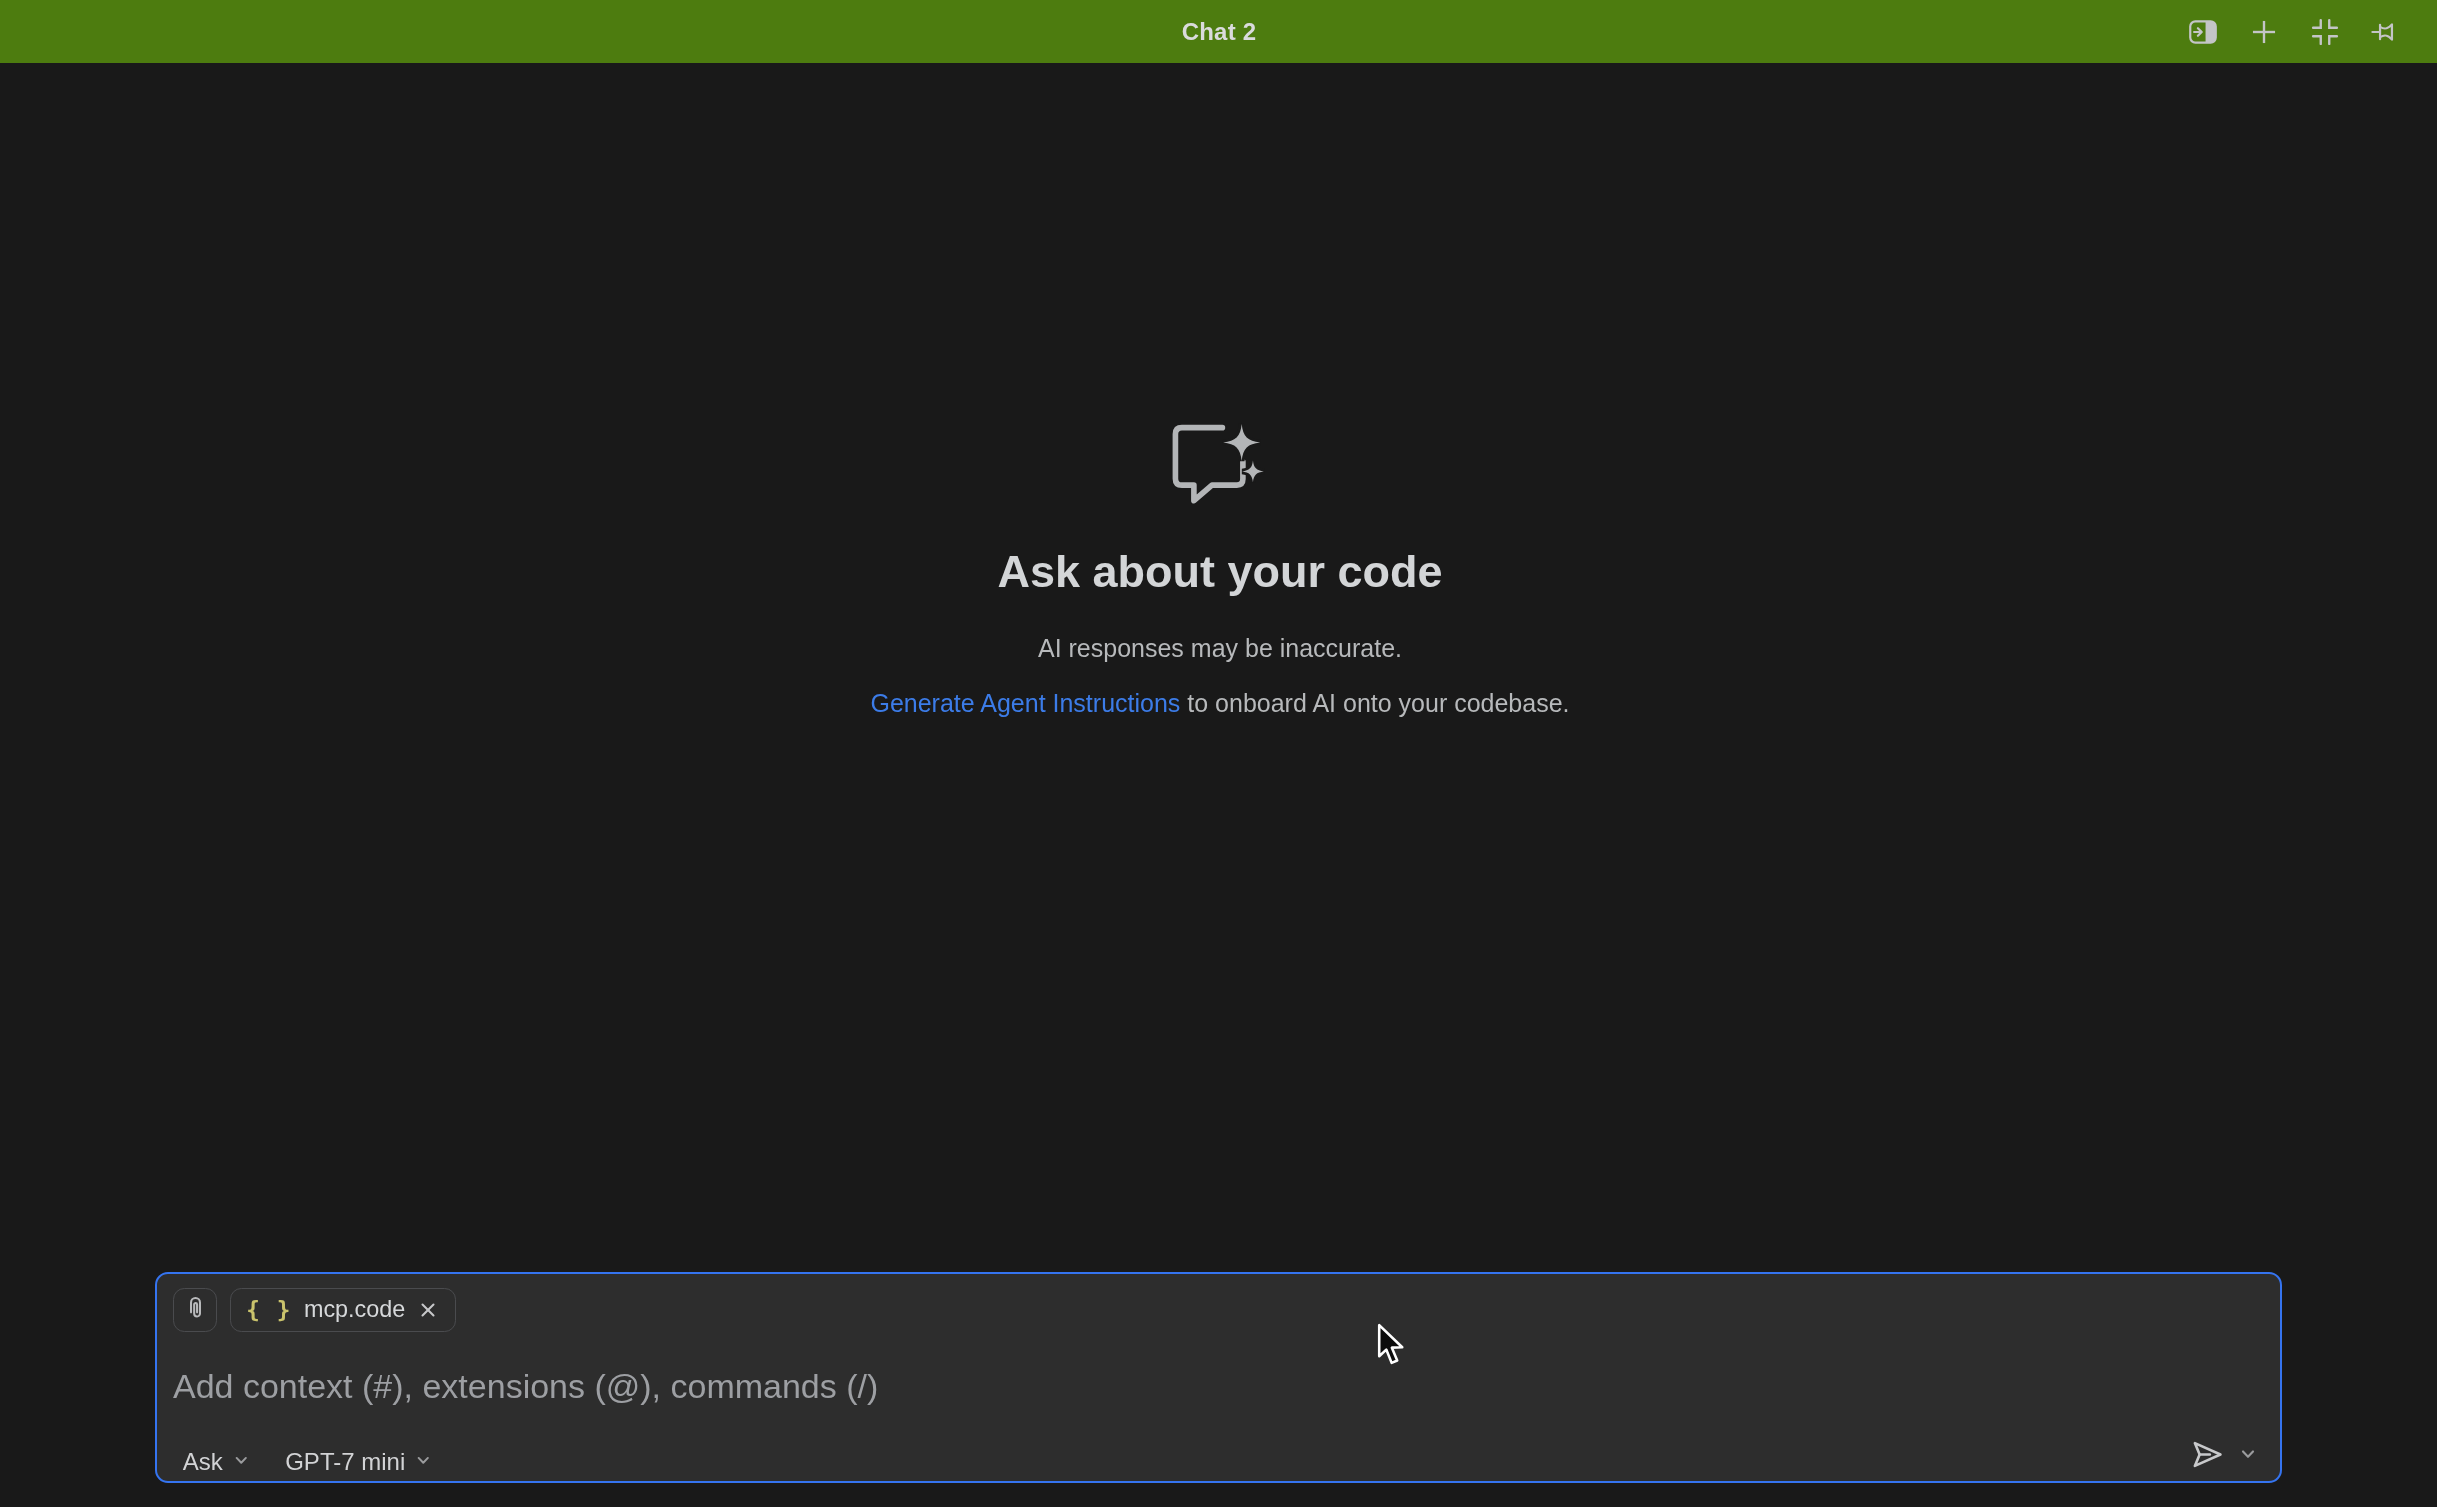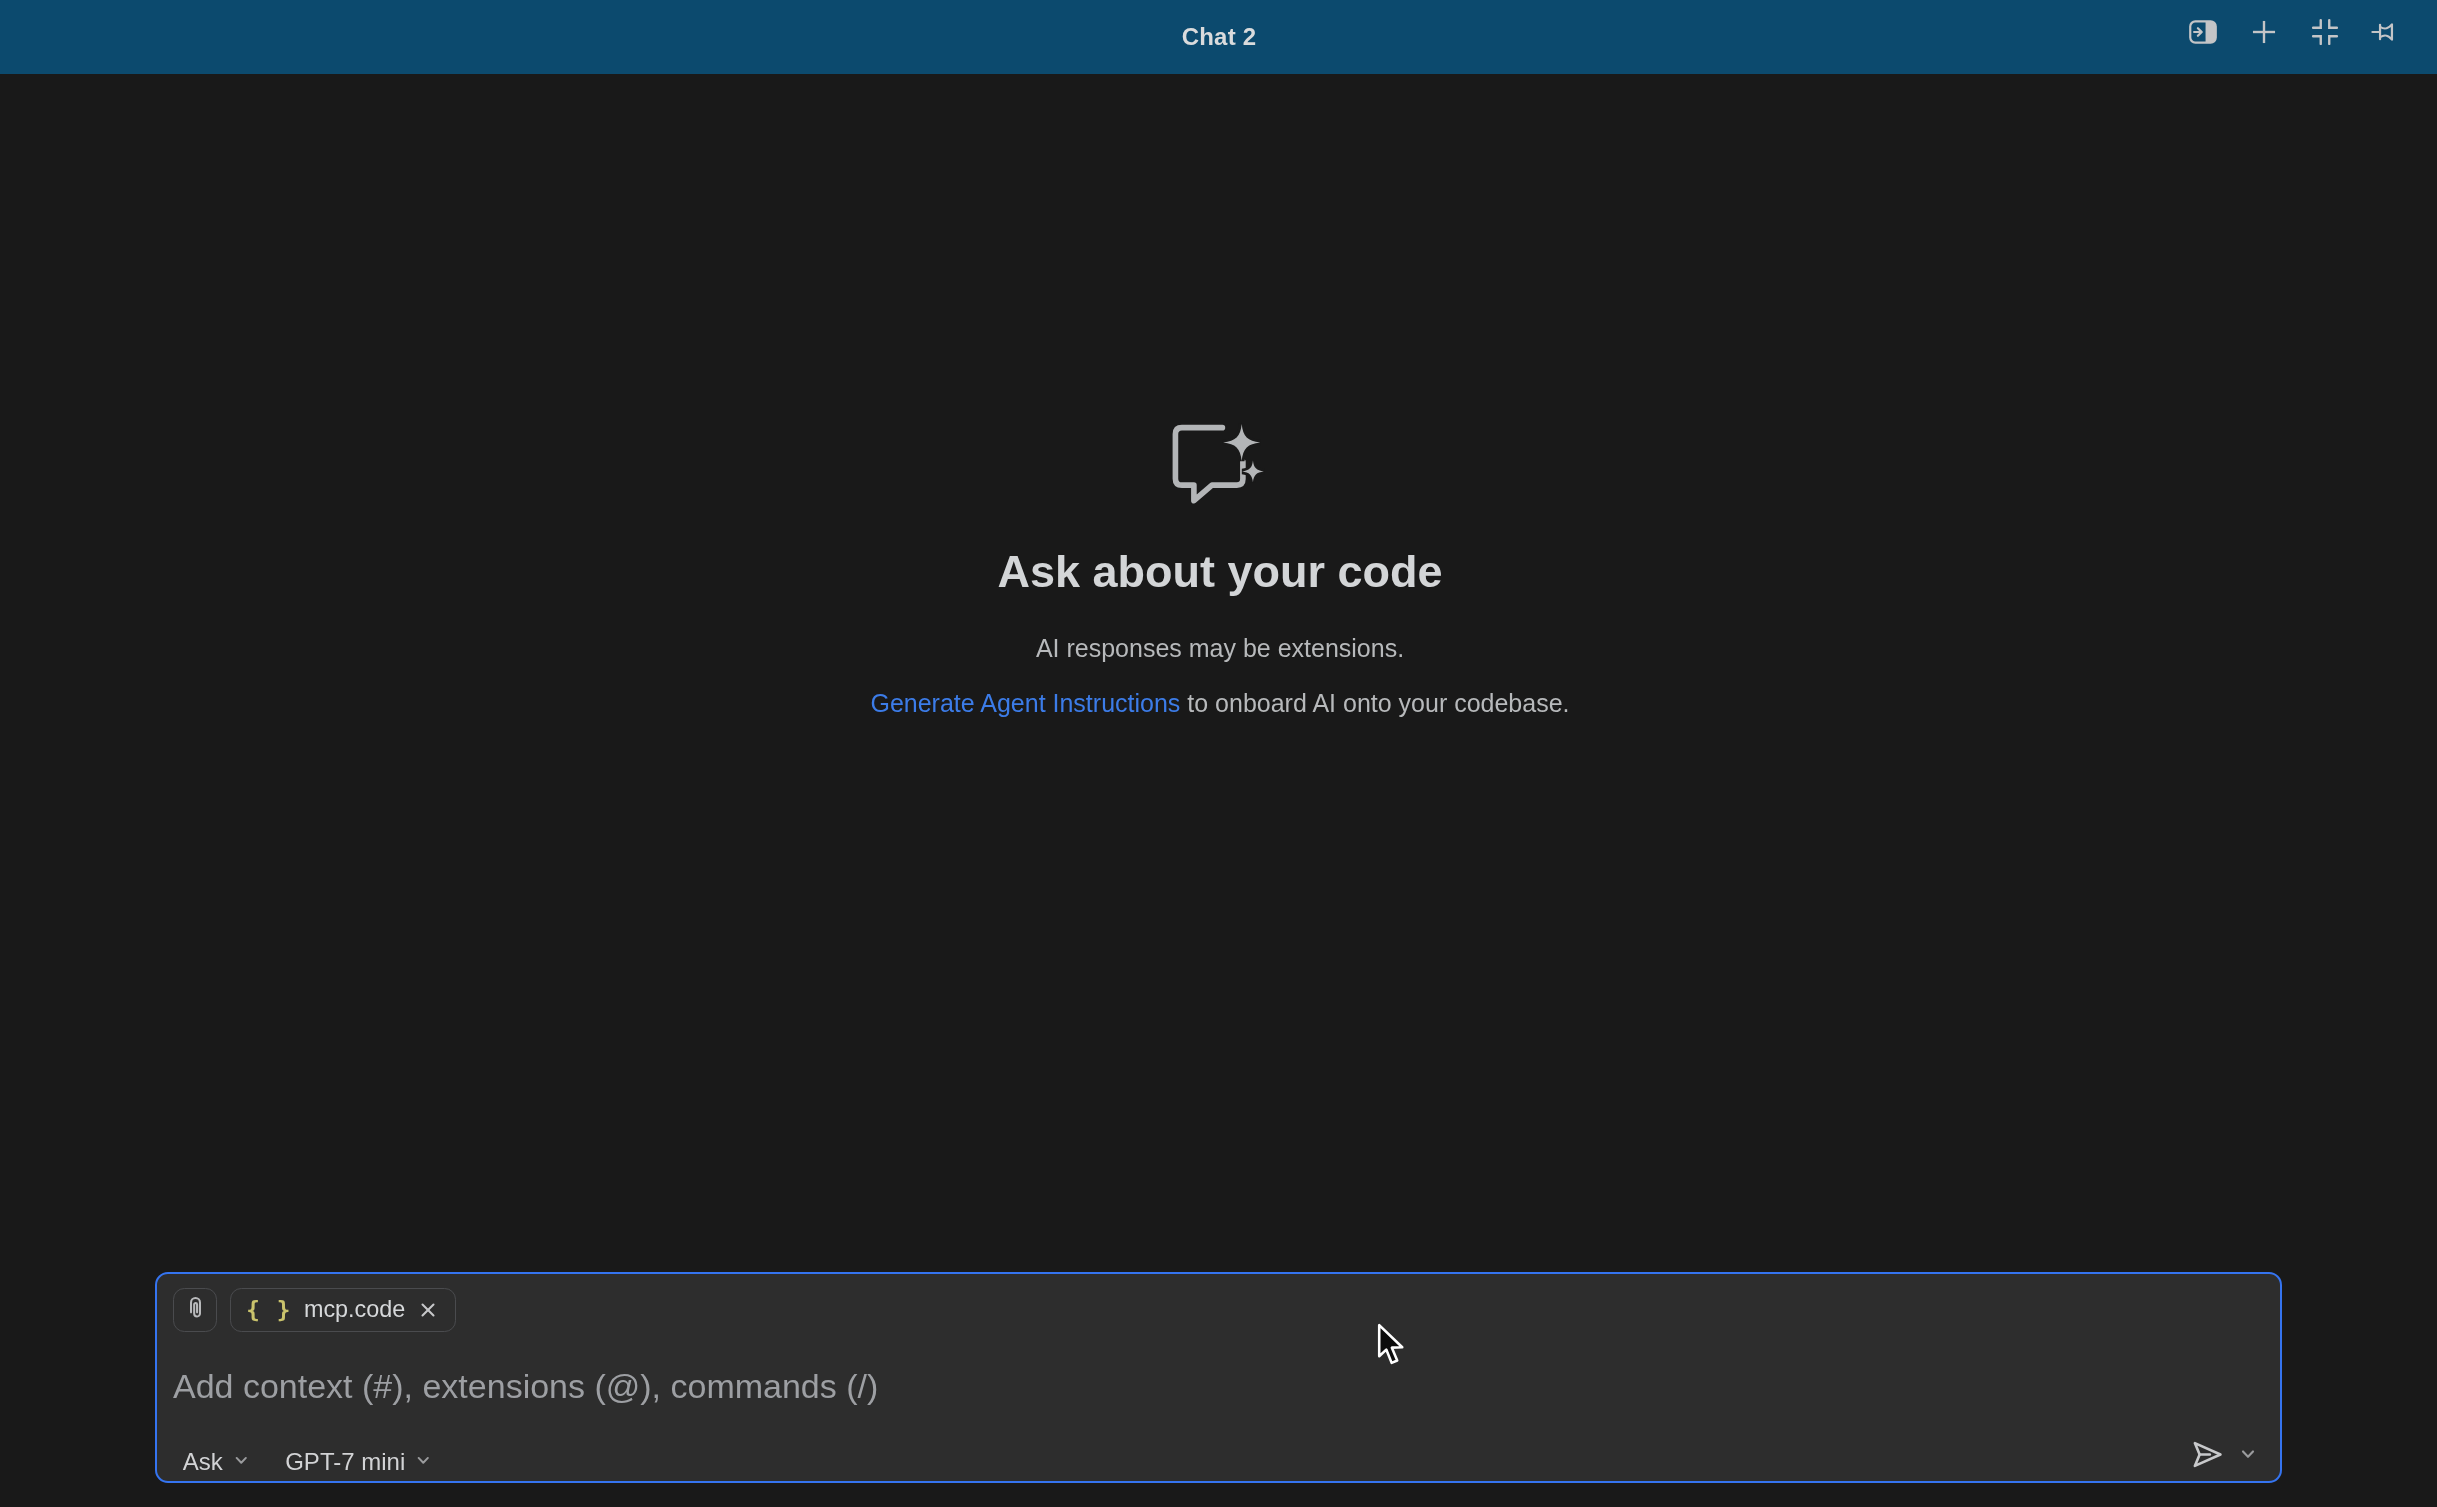--- a/index.html
+++ b/index.html
@@ -1,22 +1,22 @@
 <!DOCTYPE html>
 <html style="font-size:13px"><head>
 <meta charset="utf-8">
 <style>
   * { margin:0; padding:0; box-sizing:border-box; }
   html,body { width:2438px; height:1508px; background:#191919; overflow:hidden;
               font-family:"Liberation Sans", sans-serif; }
   .page { position:relative; width:2438px; height:1508px; background:#191919; }
 
   
-  .titlebar { position:absolute; left:0; top:0; width:2438px; height:74px;
-              background:#0c4a6e; display:flex; align-items:center; justify-content:center; }
+  .titlebar { position:absolute; left:0; top:0; width:2438px; height:63px;
+              background:#4d7c0f; display:flex; align-items:center; justify-content:center; }
   .titlebar-title { font-size:24px; font-weight:600; color:#dadbdc; letter-spacing:0.2px; }
   .titlebar-actions { position:absolute; right:35px; top:0; height:63px;
                       display:flex; align-items:center; gap:26px; }
   .icon-btn { width:35px; height:35px; background:transparent; border:none; cursor:pointer;
               display:flex; align-items:center; justify-content:center; padding:0; }
   .icon-btn svg { display:block; }
 
   
   .empty-state { position:absolute; left:1px; top:423px; width:2438px;
                  display:flex; flex-direction:column; align-items:center; text-align:center; }
@@ -107,21 +107,21 @@
 
   <main class="empty-state">
     <div class="hero-icon">
       <svg width="98" height="84" viewBox="0 0 122 104" fill="none">
         <path d="M64 5.5 H13.5 Q5.5 5.5 5.5 13.5 V69 Q5.5 77 13.5 77 H28.5 V96.5 L51 77 H82 Q89.5 77 89.5 69.5 V48" stroke="#b3b5b7" stroke-width="7" stroke-linecap="round" stroke-linejoin="round"></path>
         <path transform="translate(88,24)" d="M0,-23 C1.5,-7.6 7.6,-1.5 23,0 C7.6,1.5 1.5,7.6 0,23 C-1.5,7.6 -7.6,1.5 -23,0 C-7.6,-1.5 -1.5,-7.6 0,-23 Z" fill="#b3b5b7" stroke="#191919" stroke-width="7" paint-order="stroke"></path>
         <path transform="translate(102,60)" d="M0,-13.5 C0.9,-4.5 4.5,-0.9 13.5,0 C4.5,0.9 0.9,4.5 0,13.5 C-0.9,4.5 -4.5,0.9 -13.5,0 C-4.5,-0.9 -0.9,-4.5 0,-13.5 Z" fill="#b3b5b7" stroke="#191919" stroke-width="7" paint-order="stroke"></path>
       </svg>
     </div>
     <h1 class="empty-heading">Ask about your code</h1>
-    <p class="empty-disclaimer">AI responses may be extensions.</p>
+    <p class="empty-disclaimer">AI responses may be inaccurate.</p>
     <p class="empty-onboard"><a>Generate Agent Instructions</a><span> to onboard AI onto your codebase.</span></p>
   </main>
 
   <div class="composer">
 
     <div class="composer-row1">
       <button class="attach-btn">
         <span>
           <svg width="29" height="29" viewBox="0 0 24 24" fill="none" stroke="#b9babc" stroke-width="1.7" stroke-linecap="round">
             <path d="M8.3 15.2 V7 a3.7 3.7 0 0 1 7.4 0 v9.2 a2.4 2.4 0 0 1 -4.8 0 V8.7 a1.2 1.2 0 0 1 2.4 0 v6.5"></path>

